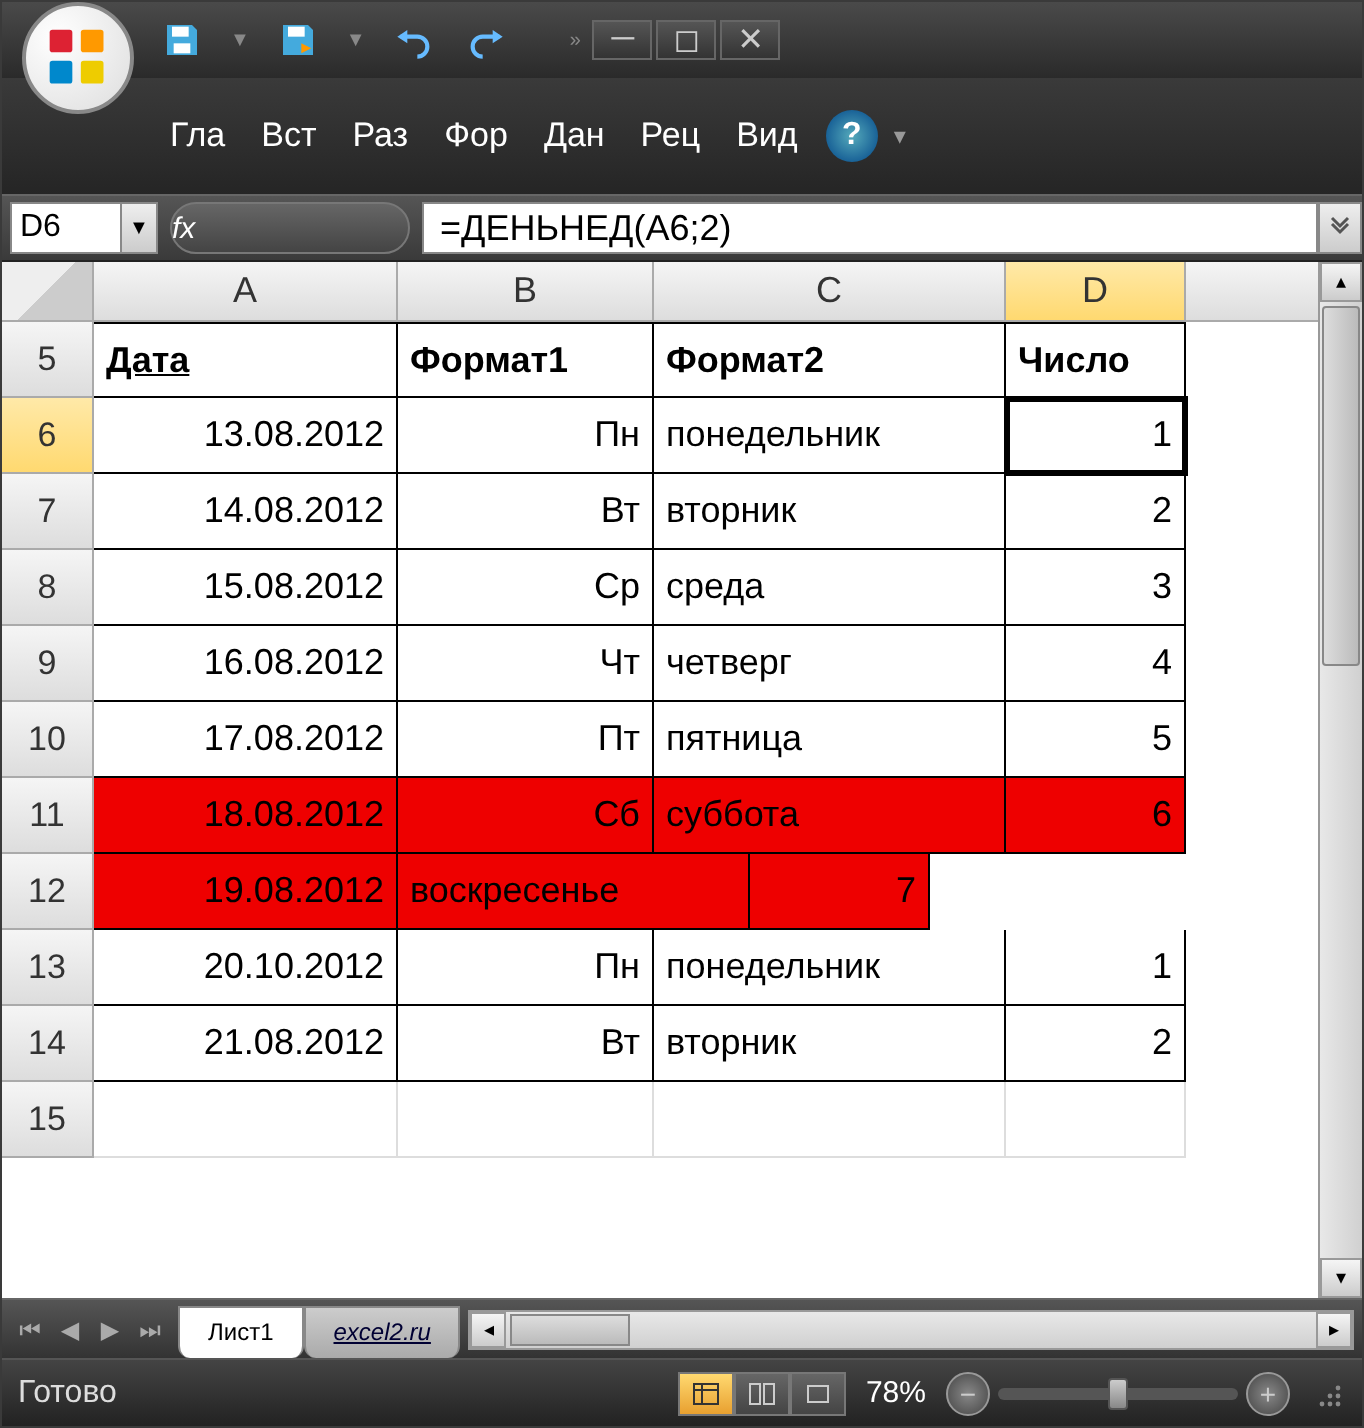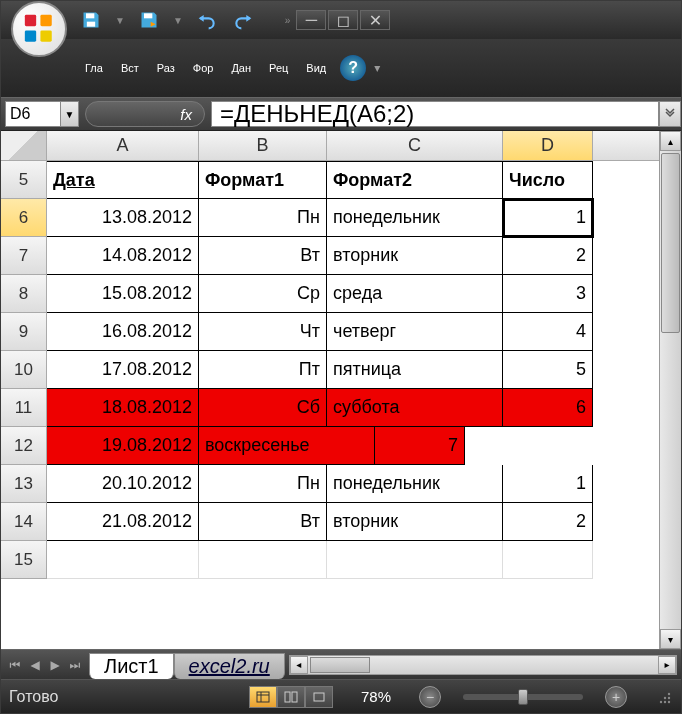--- a/index.html
+++ b/index.html
@@ -12,30 +12,30 @@
 .qat { display: flex; gap: 8px; align-items:center; }
 .qat-btn { width: 28px; height: 26px; display:flex; align-items:center; justify-content:center; cursor:pointer; }
 .qat-btn svg{width:20px;height:20px;}
 .qat-sep{ color:#888; font-size:10px; margin:0 2px;}
 .title-text { flex:1; text-align:center; color:#fff; font-size:17px; font-style:italic; }
 .win-controls { display:flex; gap:2px; }
 .win-btn { width:30px; height:20px; background:linear-gradient(#555,#333); border:1px solid #666; display:flex; align-items:center; justify-content:center; color:#ccc; cursor:pointer;}
 .win-btn.close{ background:linear-gradient(#555,#333);}
 
 .ribbon-tabs { height: 58px; background: linear-gradient(#3a3a3a,#252525); display:flex; align-items:center; padding-left:76px; gap:2px; }
-.tab { color:#fff; font-size:11px; padding:6px 8px; cursor:pointer; }
+.tab { color:#fff; font-size:17px; padding:6px 8px; cursor:pointer; }
 .help-btn{ width:26px; height:26px; border-radius:50%; background:radial-gradient(#5ab,#048); color:#fff; display:flex; align-items:center; justify-content:center; font-weight:bold; margin-left:4px; cursor:pointer;}
 .ribbon-min{ color:#999; font-size:12px; margin-left:6px; cursor:pointer;}
 
 .formula-bar { height:34px; background:linear-gradient(#555,#3a3a3a); display:flex; align-items:center; border-top:1px solid #666; border-bottom:1px solid #222; }
 .name-box { width:56px; height:26px; background:#fff; border:1px solid #888; margin-left:4px; display:flex; align-items:center; padding:0 4px; font-size:16px;}
 .name-dd { width:18px; height:26px; background:linear-gradient(#eee,#ccc); border:1px solid #888; border-left:none; display:flex; align-items:center; justify-content:center; font-size:10px; cursor:pointer;}
-.fb-sep{ width:120px; height:26px; background:linear-gradient(#666,#444); border:1px solid #777; border-radius:13px; margin:0 6px; display:flex; align-items:center; justify-content:flex-end; padding-right:12px;}
+.fb-sep{ width:120px; height:26px; background:linear-gradient(#666,#444); border:1px solid #777; border-radius:13px; margin:0 6px; display:flex; align-items:center; padding-right:12px;}
 .fx-label{ color:#fff; font-style:italic; font-size:15px; }
-.formula-input { flex:1; height:26px; background:#fff; border:1px solid #888; padding:0 8px; font-size:24px; display:flex; align-items:center;}
+.formula-input { flex:1; height:26px; background:#fff; border:1px solid #888; padding:0 8px; font-size:18px; display:flex; align-items:center;}
 .fb-expand{ width:22px; height:26px; background:linear-gradient(#eee,#ccc); border:1px solid #888; display:flex; align-items:center; justify-content:center; cursor:pointer;}
 
 .grid-area { flex:1; display:flex; background:#fff; overflow:hidden;}
 .grid-main{ flex:1; display:flex; flex-direction:column; overflow:hidden;}
 .col-headers { display:flex; height:30px; background:linear-gradient(#f5f5f5,#ddd); border-bottom:1px solid #aaa;}
 .corner{ width:46px; background:linear-gradient(135deg,#eee 50%,#ccc 50%); border-right:1px solid #aaa;}
 .col-h{ border-right:1px solid #aaa; display:flex; align-items:center; justify-content:center; font-size:18px; color:#333; cursor:pointer;}
 .col-h.sel{ background:linear-gradient(#ffe9a8,#ffd970);}
 .col-A{width:152px;} .col-B{width:128px;} .col-C{width:176px;} .col-D{width:90px;}
 
@@ -53,28 +53,28 @@
 .row.empty .cell{border:none; border-right:1px solid #ddd; border-bottom:1px solid #ddd;}
 
 .vscroll{ width:22px; background:linear-gradient(90deg,#e8e8e8,#d0d0d0); border-left:1px solid #999; display:flex; flex-direction:column;}
 .vs-btn{ height:20px; background:linear-gradient(#f5f5f5,#ccc); border:1px solid #999; display:flex; align-items:center; justify-content:center; font-size:10px; cursor:pointer;}
 .vs-track{ flex:1; position:relative;}
 .vs-thumb{ position:absolute; top:2px; left:1px; right:1px; height:180px; background:linear-gradient(90deg,#ddd,#bbb); border:1px solid #888; border-radius:2px; cursor:pointer;}
 
 .sheet-tabs{ height:30px; background:linear-gradient(#555,#333); display:flex; align-items:center; border-top:1px solid #666;}
 .st-nav{ display:flex; padding:0 4px;}
 .st-btn{ width:20px; height:20px; color:#aaa; display:flex; align-items:center; justify-content:center; font-size:12px; cursor:pointer;}
-.st-tab{ height:26px; padding:0 14px; background:#fff; border:1px solid #888; border-bottom:none; border-radius:0 0 6px 6px; display:flex; align-items:center; font-size:20px; margin-top:2px; cursor:pointer;}
+.st-tab{ height:26px; padding:0 14px; background:#fff; border:1px solid #888; border-bottom:none; border-radius:0 0 6px 6px; display:flex; align-items:center; font-size:12px; margin-top:2px; cursor:pointer;}
 .st-tab.inactive{ background:linear-gradient(#ccc,#aaa); font-style:italic; text-decoration:underline; color:#003;}
 .hscroll{ flex:1; height:20px; background:linear-gradient(#e8e8e8,#d0d0d0); margin:0 4px; display:flex; align-items:center; border:1px solid #999;}
 .hs-btn{ width:18px; height:18px; background:linear-gradient(#f5f5f5,#ccc); border:1px solid #999; display:flex; align-items:center; justify-content:center; font-size:10px; cursor:pointer;}
 .hs-track{flex:1; position:relative; height:100%;}
 .hs-thumb{position:absolute; left:2px; top:1px; bottom:1px; width:60px; background:linear-gradient(#ddd,#bbb); border:1px solid #888; cursor:pointer;}
 
-.statusbar{ height:34px; background:linear-gradient(#444,#222); display:flex; align-items:center; padding:0 8px; gap:22px; color:#ddd; font-size:16px; border-top:1px solid #555;}
+.statusbar{ height:34px; background:linear-gradient(#444,#222); display:flex; align-items:center; padding:0 8px; gap:4px; color:#ddd; font-size:16px; border-top:1px solid #555;}
 .status-text{flex-shrink:0;}
 .view-btns{display:flex; margin-left:auto;}
 .view-btn{ width:28px; height:22px; background:linear-gradient(#666,#444); border:1px solid #777; display:flex; align-items:center; justify-content:center; cursor:pointer;}
 .view-btn.active{background:linear-gradient(#ffd970,#e8a030);}
 .zoom-pct{ color:#fff; font-size:15px; margin:0 6px;}
 .zoom-btn{ width:22px; height:22px; border-radius:50%; background:radial-gradient(#888,#444); border:1px solid #999; display:flex; align-items:center; justify-content:center; color:#ccc; cursor:pointer; font-size:14px;}
 .zoom-slider{ width:120px; height:6px; background:#555; border-radius:3px; position:relative; cursor:pointer;}
 .zoom-handle{ position:absolute; left:50%; top:-5px; width:10px; height:16px; background:linear-gradient(#ccc,#888); border:1px solid #555; border-radius:2px; transform:translateX(-50%);}
 .resize-grip{ width:18px; height:18px; margin-left:6px;}
 .resize-grip svg{width:100%;height:100%;}

